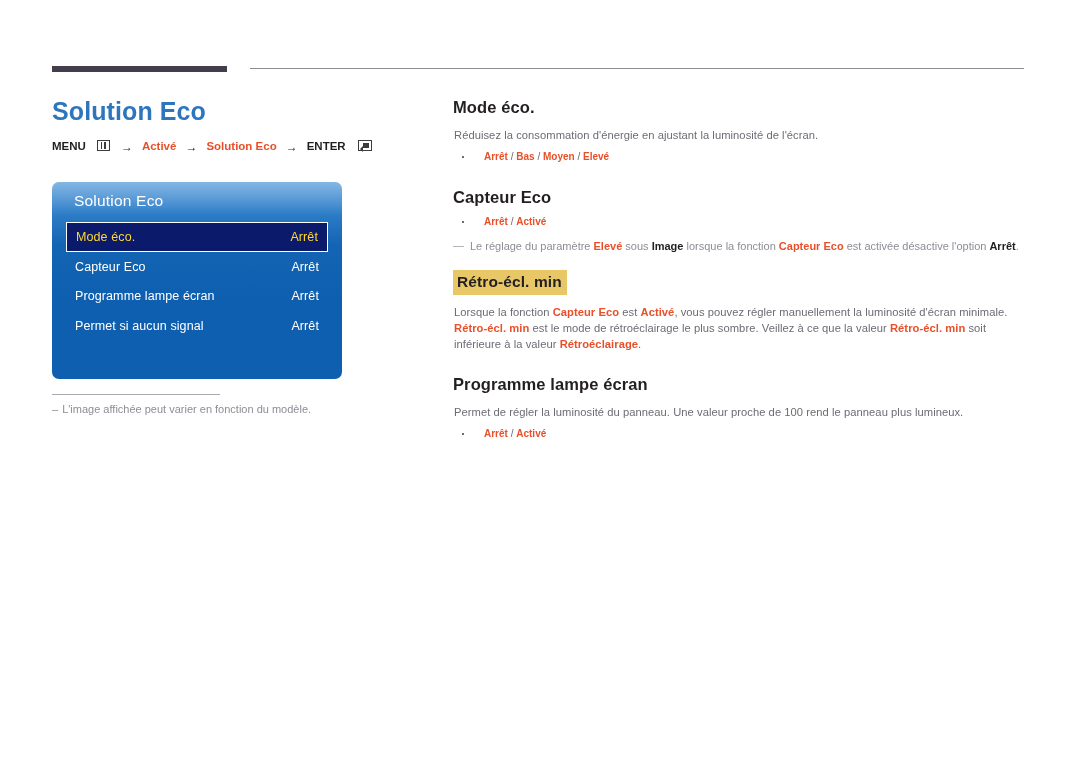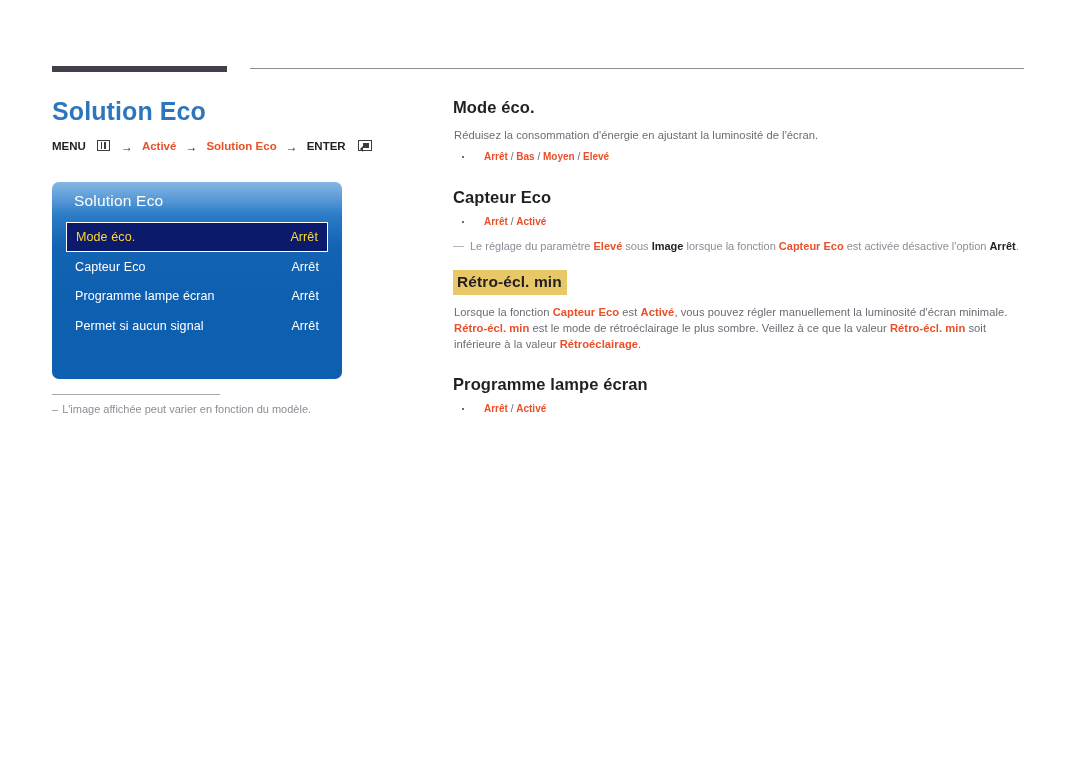--- a/index.html
+++ b/index.html
@@ -363,19 +363,20 @@
     <div class="gap-md"></div>
 
     
     <h2 class="sec-title hl">Rétro-écl. min</h2>
     <p class="body"><span>Lorsque la fonction </span><span class="em">Capteur Eco</span><span> est </span><span class="em">Activé</span><span>, vous pouvez régler manuellement la luminosité d'écran minimale. </span><span class="em">Rétro-écl. min</span><span> est le mode de rétroéclairage le plus sombre. Veillez à ce que la valeur </span><span class="em">Rétro-écl. min</span><span> soit inférieure à la valeur </span><span class="em">Rétroéclairage</span><span>.</span></p>
 
     <div class="gap-lg"></div>
 
     
     <h2 class="sec-title">Programme lampe écran</h2>
+    <p class="body">Permet de régler la luminosité du panneau. Une valeur proche de 100 rend le panneau plus lumineux.</p>
     <ul class="opts">
       <li><span>Arrêt</span><span class="sep"> / </span><span>Activé</span></li>
     </ul>
 
   </div>
 
 </div>
 
 </body></html>

